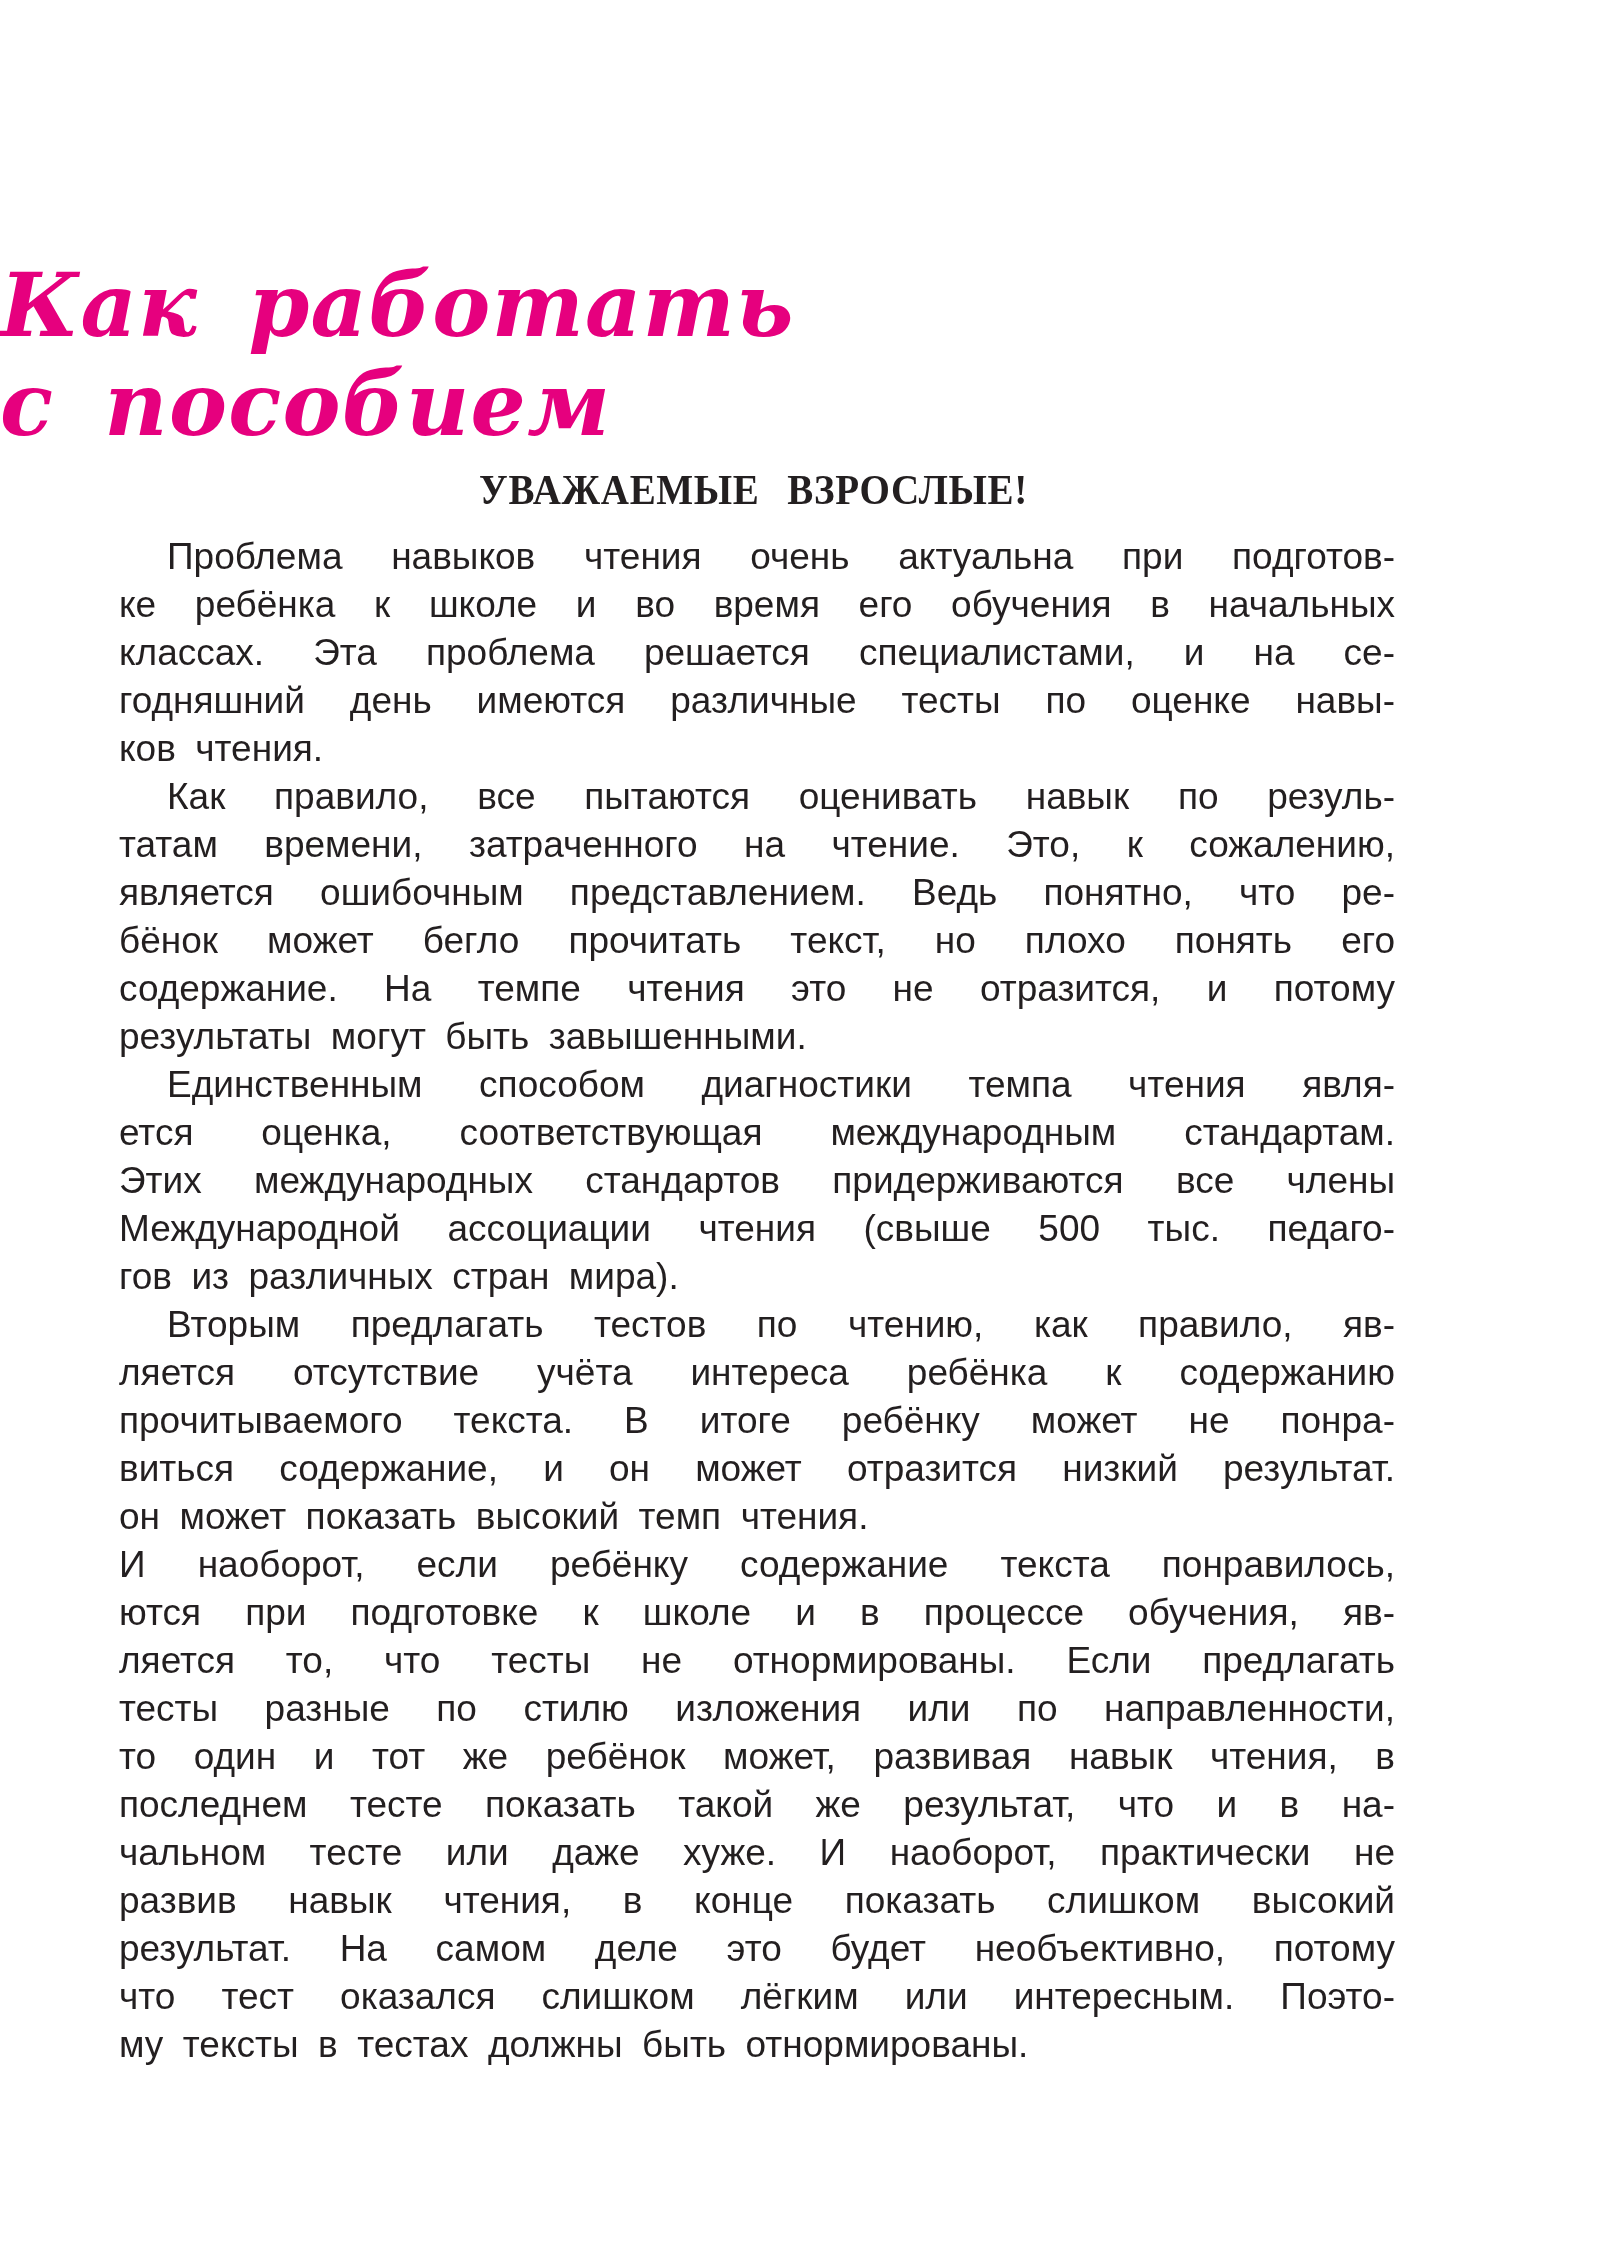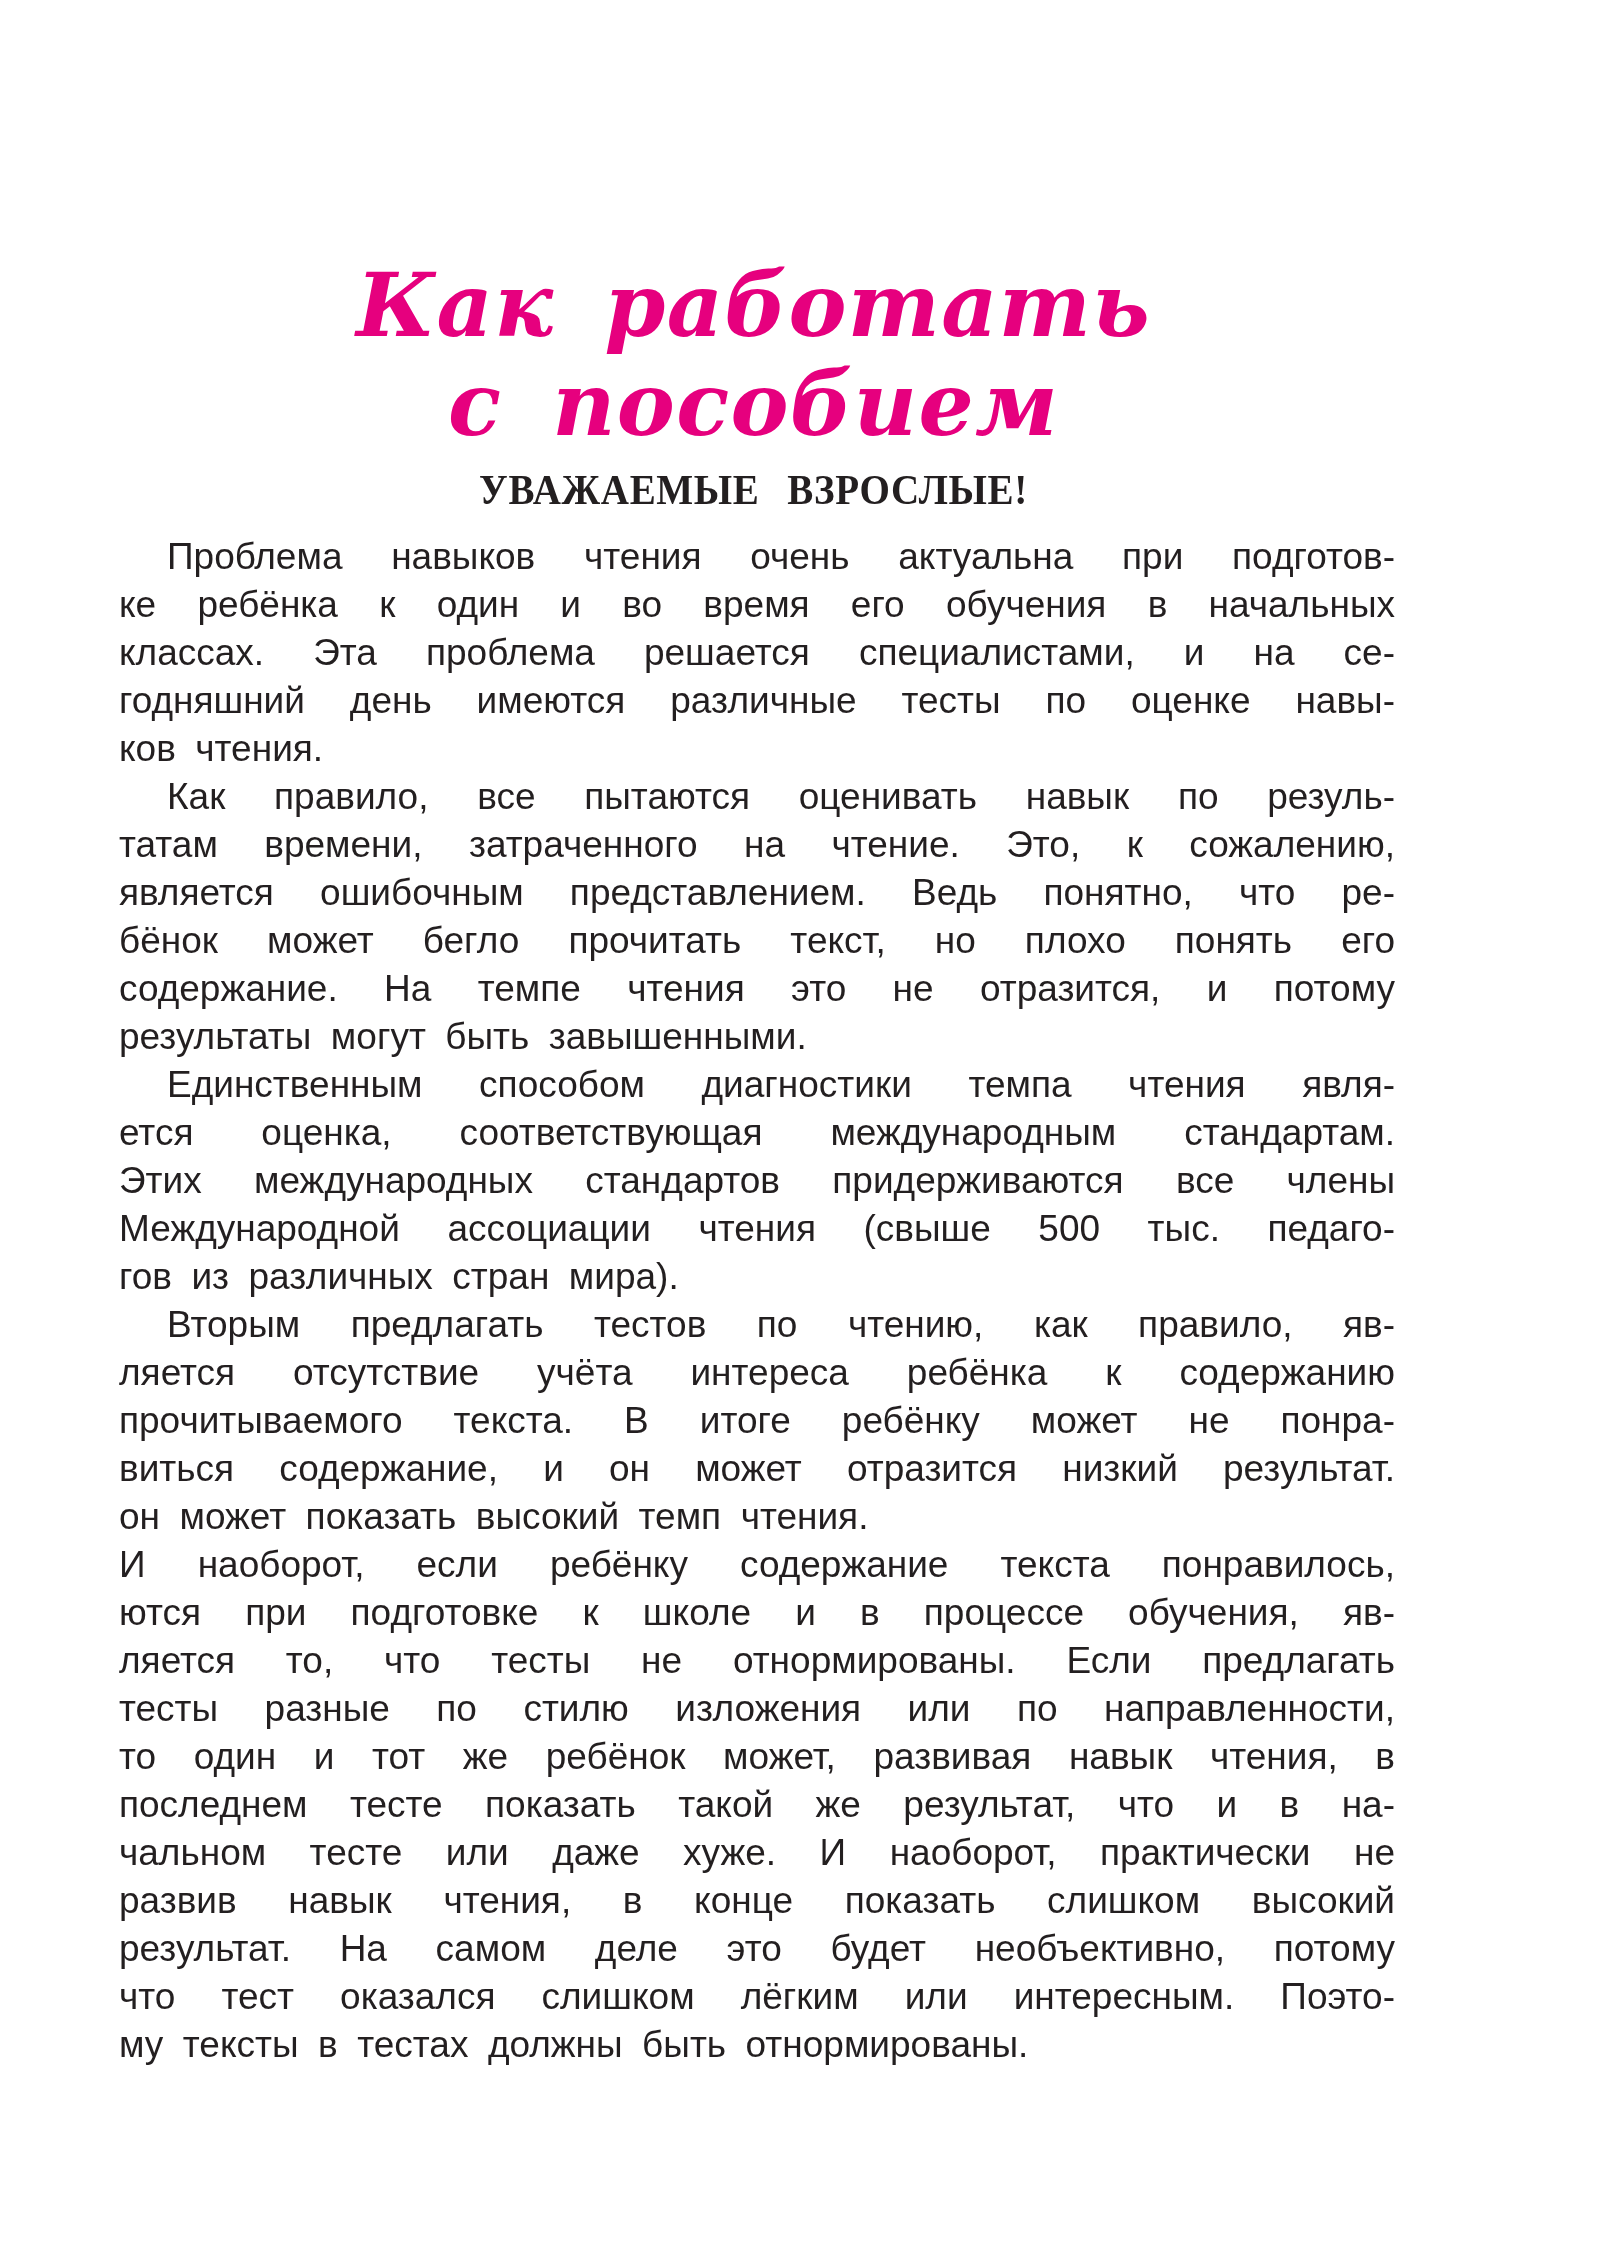--- a/index.html
+++ b/index.html
@@ -1,21 +1,21 @@
 <!DOCTYPE html>
 <html style="font-size:10.6px"><head>
 <meta charset="utf-8">
 <style>
   html, body { margin: 0; padding: 0; background: #ffffff; }
   body { width: 1622px; height: 2261px; position: relative; overflow: hidden; }
   .page { position: absolute; left: 0; top: 0; width: 1622px; height: 2261px; background: #ffffff; }
 
   .title {
     position: absolute; left: 0; width: 1507px; top: 198px;
-    text-align: center;
+    text-align: left;
     font-family: "DejaVu Serif", "Liberation Serif", serif;
     font-style: italic;
     font-size: 87px;
     line-height: 99px;
     color: #e6007e;
     letter-spacing: 1.3px;
     word-spacing: 18.5px;
   }
   .title .tline { display: block; white-space: nowrap; }
 
@@ -64,21 +64,21 @@
     <span class="tline">Как работать</span>
     <span class="tline">с пособием</span>
   </h1>
 
   <h2 class="subheading">УВАЖАЕМЫЕ ВЗРОСЛЫЕ!</h2>
 
   <div class="body">
 
     <div class="para">
       <span class="line first"><span>Проблема навыков чтения очень актуальна при подготов-</span></span>
-      <span class="line"><span>ке ребёнка к один и во время его обучения в начальных</span></span>
+      <span class="line"><span>ке ребёнка к школе и во время его обучения в начальных</span></span>
       <span class="line"><span>классах. Эта проблема решается специалистами, и на се-</span></span>
       <span class="line"><span>годняшний день имеются различные тесты по оценке навы-</span></span>
       <span class="line last"><span>ков чтения.</span></span>
     </div>
 
     <div class="para">
       <span class="line first"><span>Как правило, все пытаются оценивать навык по резуль-</span></span>
       <span class="line"><span>татам времени, затраченного на чтение. Это, к сожалению,</span></span>
       <span class="line"><span>является ошибочным представлением. Ведь понятно, что ре-</span></span>
       <span class="line"><span>бёнок может бегло прочитать текст, но плохо понять его</span></span>

